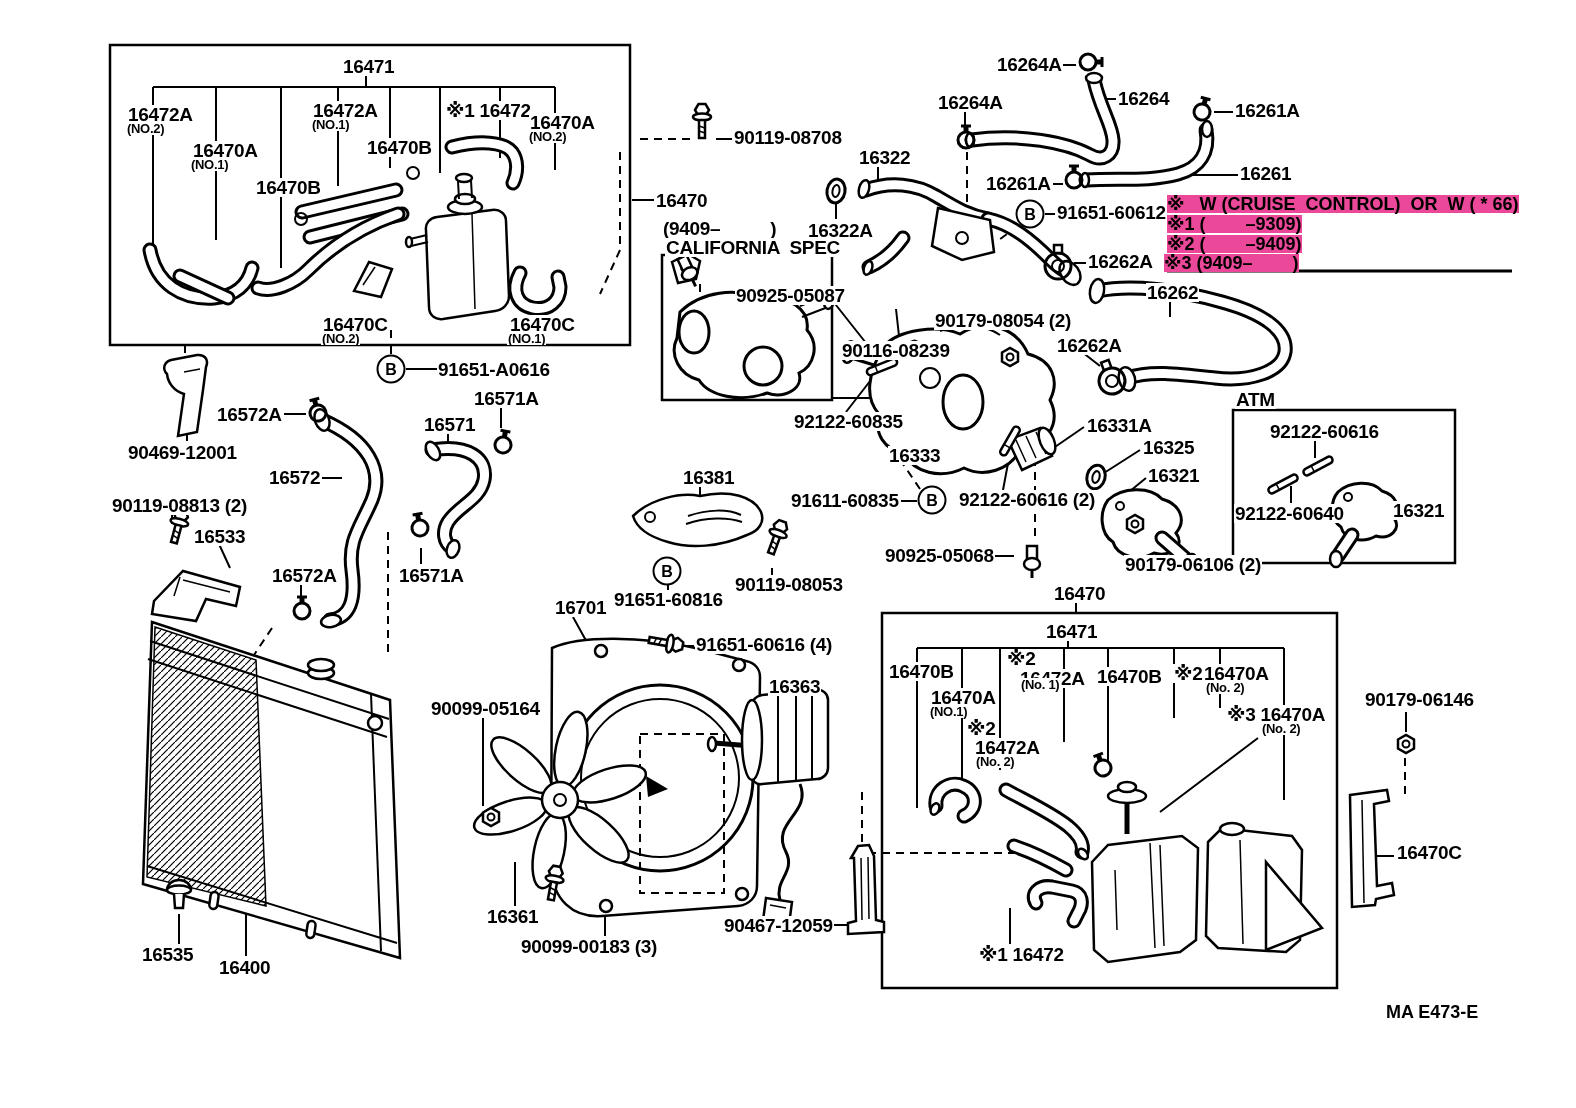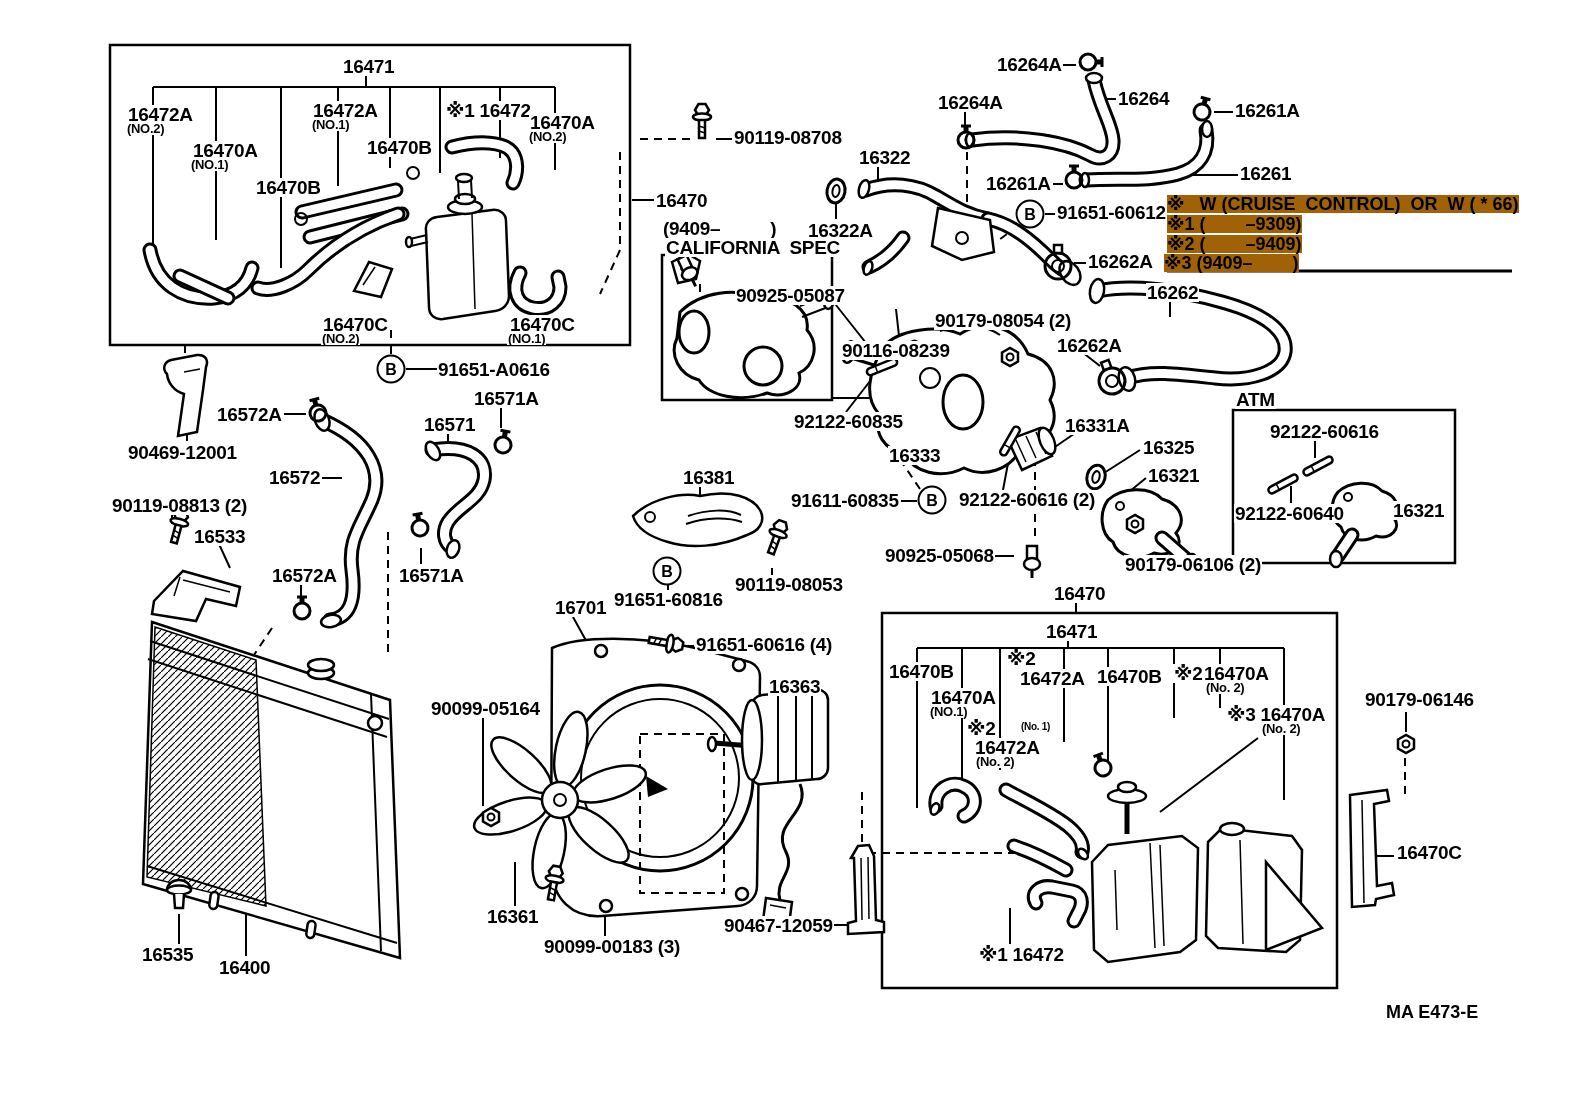--- a/index.html
+++ b/index.html
@@ -2,21 +2,21 @@
 <html><head>
 <meta charset="utf-8">
 <style>
   html,body{margin:0;padding:0;background:#fff}
   #stage{position:relative;width:1576px;height:1108px;background:#fff;overflow:hidden;
          font-family:"Liberation Sans","DejaVu Sans",sans-serif}
   #art{position:absolute;left:0;top:0}
   .lbl{position:absolute;font:700 19px "Liberation Sans","DejaVu Sans",sans-serif;
        letter-spacing:-.3px;color:#000;background:#fff;line-height:1.02;white-space:pre;padding:0 1px}
   .leg{position:absolute;font:700 18px "Liberation Sans","DejaVu Sans",sans-serif;
-       color:#000;background:#a16207;line-height:1;white-space:pre}
+       color:#000;background:#ec4899;line-height:1;white-space:pre}
   .fig{position:absolute;left:1386px;top:1002px;font:700 18px "Liberation Sans","DejaVu Sans",sans-serif;color:#000}
   .co{position:absolute;width:25px;height:25px;border:2.5px solid #000;border-radius:50%;background:#fff;
       font:700 16px "Liberation Sans","DejaVu Sans",sans-serif;display:flex;align-items:center;justify-content:center;
       transform:translate(-50%,-50%);color:#000}
   
   .ln{stroke:#000;stroke-width:2;fill:none}
   .ln3{stroke:#000;stroke-width:3;fill:none}
   .dash{stroke:#000;stroke-width:2;fill:none;stroke-dasharray:8 6}
   .box{fill:none;stroke:#000;stroke-width:2.5}
   .blob{fill:#fff;stroke:#000;stroke-width:3}
@@ -503,49 +503,49 @@
       <div class="lbl" style="left: 937px; top: 93px;">16264A</div>
       <div class="lbl" style="left: 1234px; top: 101px;">16261A</div>
       <div class="lbl" style="left: 1239px; top: 164px;">16261</div>
       <div class="lbl" style="left: 985px; top: 174px;">16261A</div>
       <div class="lbl" style="left: 1056px; top: 203px;">91651-60612</div>
       <div class="lbl" style="left: 1146px; top: 283px;">16262</div>
       <div class="lbl" style="left: 1087px; top: 252px;">16262A</div>
       <div class="lbl" style="left: 1056px; top: 336px;">16262A</div>
       <div class="lbl" style="left: 793px; top: 412px;">92122-60835</div>
       <div class="lbl" style="left: 888px; top: 446px;">16333</div>
-      <div class="lbl" style="left: 1064px; top: 416px;">16331A</div>
+      <div class="lbl" style="left: 1086px; top: 416px;">16331A</div>
       <div class="lbl" style="left: 1142px; top: 438px;">16325</div>
       <div class="lbl" style="left: 1147px; top: 466px;">16321</div>
       <div class="lbl" style="left: 790px; top: 491px;">91611-60835</div>
       <div class="lbl" style="left: 958px; top: 490px;">92122-60616 (2)</div>
       <div class="lbl" style="left: 884px; top: 546px;">90925-05068</div>
       <div class="lbl" style="left: 1124px; top: 555px;">90179-06106 (2)</div>
       <div class="lbl" style="left: 1235px; top: 390px;">ATM</div>
       <div class="lbl" style="left: 1269px; top: 422px;">92122-60616</div>
       <div class="lbl" style="left: 1234px; top: 504px;">92122-60640</div>
       <div class="lbl" style="left: 1392px; top: 501px;">16321</div>
       <div class="lbl" style="left: 682px; top: 468px;">16381</div>
       <div class="lbl" style="left: 613px; top: 590px;">91651-60816</div>
       <div class="lbl" style="left: 734px; top: 575px;">90119-08053</div>
       <div class="lbl" style="left: 554px; top: 598px;">16701</div>
       <div class="lbl" style="left: 695px; top: 635px;">91651-60616 (4)</div>
       <div class="lbl" style="left: 768px; top: 677px;">16363</div>
       <div class="lbl" style="left: 430px; top: 699px;">90099-05164</div>
       <div class="lbl" style="left: 486px; top: 907px;">16361</div>
-      <div class="lbl" style="left: 543px; top: 937px;">90099-00183 (3)</div>
+      <div class="lbl" style="left: 520px; top: 937px;">90099-00183 (3)</div>
       <div class="lbl" style="left: 723px; top: 916px;">90467-12059</div>
       <div class="lbl" style="left: 1053px; top: 584px;">16470</div>
       <div class="lbl" style="left: 1045px; top: 622px;">16471</div>
       <div class="lbl" style="left: 888px; top: 662px;">16470B</div>
       <div class="lbl" style="left: 930px; top: 688px;">16470A</div>
       <div class="lbl" style="left: 929px; top: 705px; font-size: 13px;">(NO.1)</div>
       <div class="lbl" style="left: 1006px; top: 649px;">※2</div>
       <div class="lbl" style="left: 1019px; top: 669px;">16472A</div>
-      <div class="lbl" style="left: 1020px; top: 722px; font-size: 10px;">(No. 1)</div>
+      <div class="lbl" style="left: 1020px; top: 678px; font-size: 13px;">(No. 1)</div>
       <div class="lbl" style="left: 1096px; top: 667px;">16470B</div>
       <div class="lbl" style="left: 1173px; top: 664px;">※2</div>
       <div class="lbl" style="left: 1203px; top: 664px;">16470A</div>
       <div class="lbl" style="left: 1205px; top: 681px; font-size: 13px;">(No. 2)</div>
       <div class="lbl" style="left: 1226px; top: 705px;">※3 16470A</div>
       <div class="lbl" style="left: 1261px; top: 722px; font-size: 13px;">(No. 2)</div>
       <div class="lbl" style="left: 966px; top: 719px;">※2</div>
       <div class="lbl" style="left: 974px; top: 738px;">16472A</div>
       <div class="lbl" style="left: 975px; top: 755px; font-size: 13px;">(No. 2)</div>
       <div class="lbl" style="left: 978px; top: 945px;">※1 16472</div>

